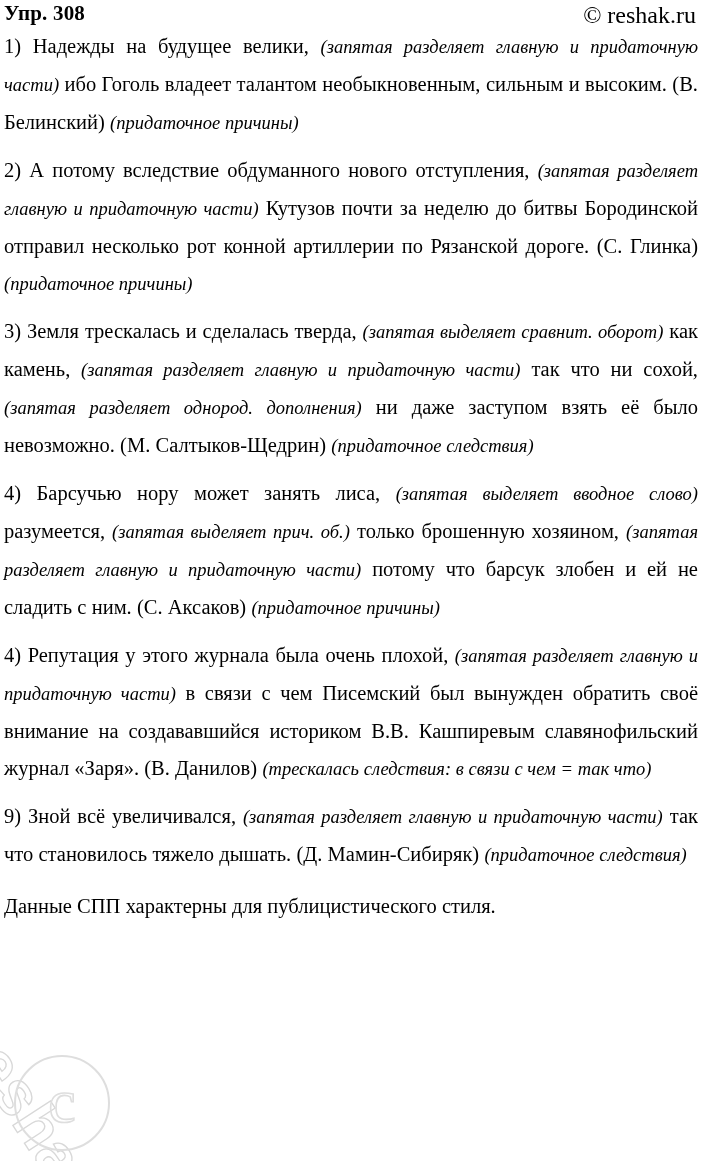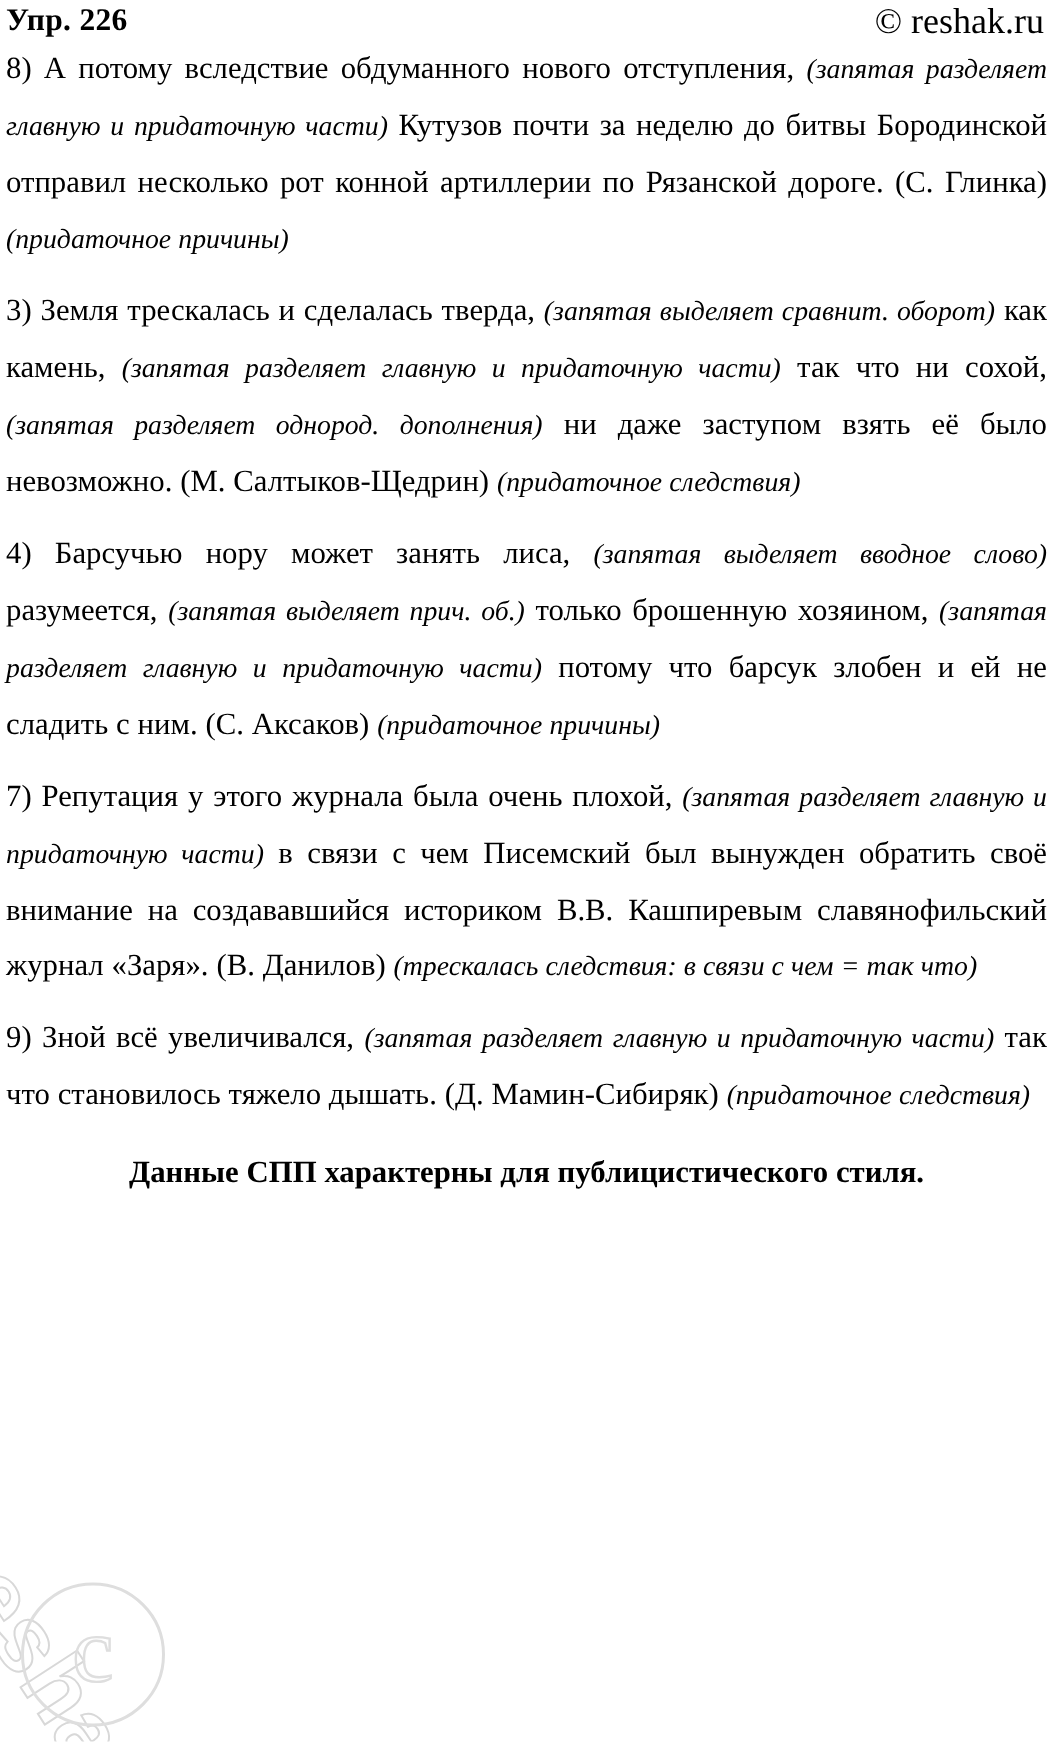--- a/index.html
+++ b/index.html
@@ -109,54 +109,54 @@
     text-align: justify;
     text-justify: inter-word;
     font-size: 20.5px;
     line-height: 37px;
     margin: 0 0 10px 0;
     hyphens: none;
     word-spacing: 0.1px;
   }
   .para:last-child { margin-bottom: 0; }
   .para.final {
-    text-align: center;
+    text-align: left;
     margin-top: 14px;
-    font-weight: bold;
   }
   .note {
     font-style: italic;
     font-size: 18.5px;
   }
 </style>
 </head>
 <body>
 
 <div id="watermark-layer">
   <div class="wm-text">reshak.ru</div>
   <div class="wm-c"></div>
 </div>
 
 <div id="page">
 
   <div id="page-header">
-    <div id="exercise-title">Упр. 226</div>
+    <div id="exercise-title">Упр. 308</div>
     <div id="site-credit">© reshak.ru</div>
   </div>
 
   <div id="content">
 
+    <p class="para"><span>1) Надежды на будущее велики,</span> <span class="note">(запятая разделяет главную и придаточную части)</span> <span>ибо Гоголь владеет талантом необыкновенным, сильным и высоким. (В. Белинский)</span> <span class="note">(придаточное причины)</span></p>
 
-    <p class="para"><span>8) А потому вследствие обдуманного нового отступления,</span> <span class="note">(запятая разделяет главную и придаточную части)</span> <span>Кутузов почти за неделю до битвы Бородинской отправил несколько рот конной артиллерии по Рязанской дороге. (С. Глинка)</span> <span class="note">(придаточное причины)</span></p>
+    <p class="para"><span>2) А потому вследствие обдуманного нового отступления,</span> <span class="note">(запятая разделяет главную и придаточную части)</span> <span>Кутузов почти за неделю до битвы Бородинской отправил несколько рот конной артиллерии по Рязанской дороге. (С. Глинка)</span> <span class="note">(придаточное причины)</span></p>
 
     <p class="para"><span>3) Земля трескалась и сделалась тверда,</span> <span class="note">(запятая выделяет сравнит. оборот)</span> <span>как камень,</span> <span class="note">(запятая разделяет главную и придаточную части)</span> <span>так что ни сохой,</span> <span class="note">(запятая разделяет однород. дополнения)</span> <span>ни даже заступом взять её было невозможно. (М. Салтыков-Щедрин)</span> <span class="note">(придаточное следствия)</span></p>
 
     <p class="para"><span>4) Барсучью нору может занять лиса,</span> <span class="note">(запятая выделяет вводное слово)</span> <span>разумеется,</span> <span class="note">(запятая выделяет прич. об.)</span> <span>только брошенную хозяином,</span> <span class="note">(запятая разделяет главную и придаточную части)</span> <span>потому что барсук злобен и ей не сладить с ним. (С. Аксаков)</span> <span class="note">(придаточное причины)</span></p>
 
-    <p class="para"><span>7) Репутация у этого журнала была очень плохой,</span> <span class="note">(запятая разделяет главную и придаточную части)</span> <span>в связи с чем Писемский был вынужден обратить своё внимание на создававшийся историком В.В. Кашпиревым славянофильский журнал «Заря». (В. Данилов)</span> <span class="note">(трескалась следствия: в связи с чем = так что)</span></p>
+    <p class="para"><span>4) Репутация у этого журнала была очень плохой,</span> <span class="note">(запятая разделяет главную и придаточную части)</span> <span>в связи с чем Писемский был вынужден обратить своё внимание на создававшийся историком В.В. Кашпиревым славянофильский журнал «Заря». (В. Данилов)</span> <span class="note">(трескалась следствия: в связи с чем = так что)</span></p>
 
 
     <p class="para"><span>9) Зной всё увеличивался,</span> <span class="note">(запятая разделяет главную и придаточную части)</span> <span>так что становилось тяжело дышать. (Д. Мамин-Сибиряк)</span> <span class="note">(придаточное следствия)</span></p>
 
     <p class="para final">Данные СПП характерны для публицистического стиля.</p>
 
   </div>
 </div>
 
 </body></html>

